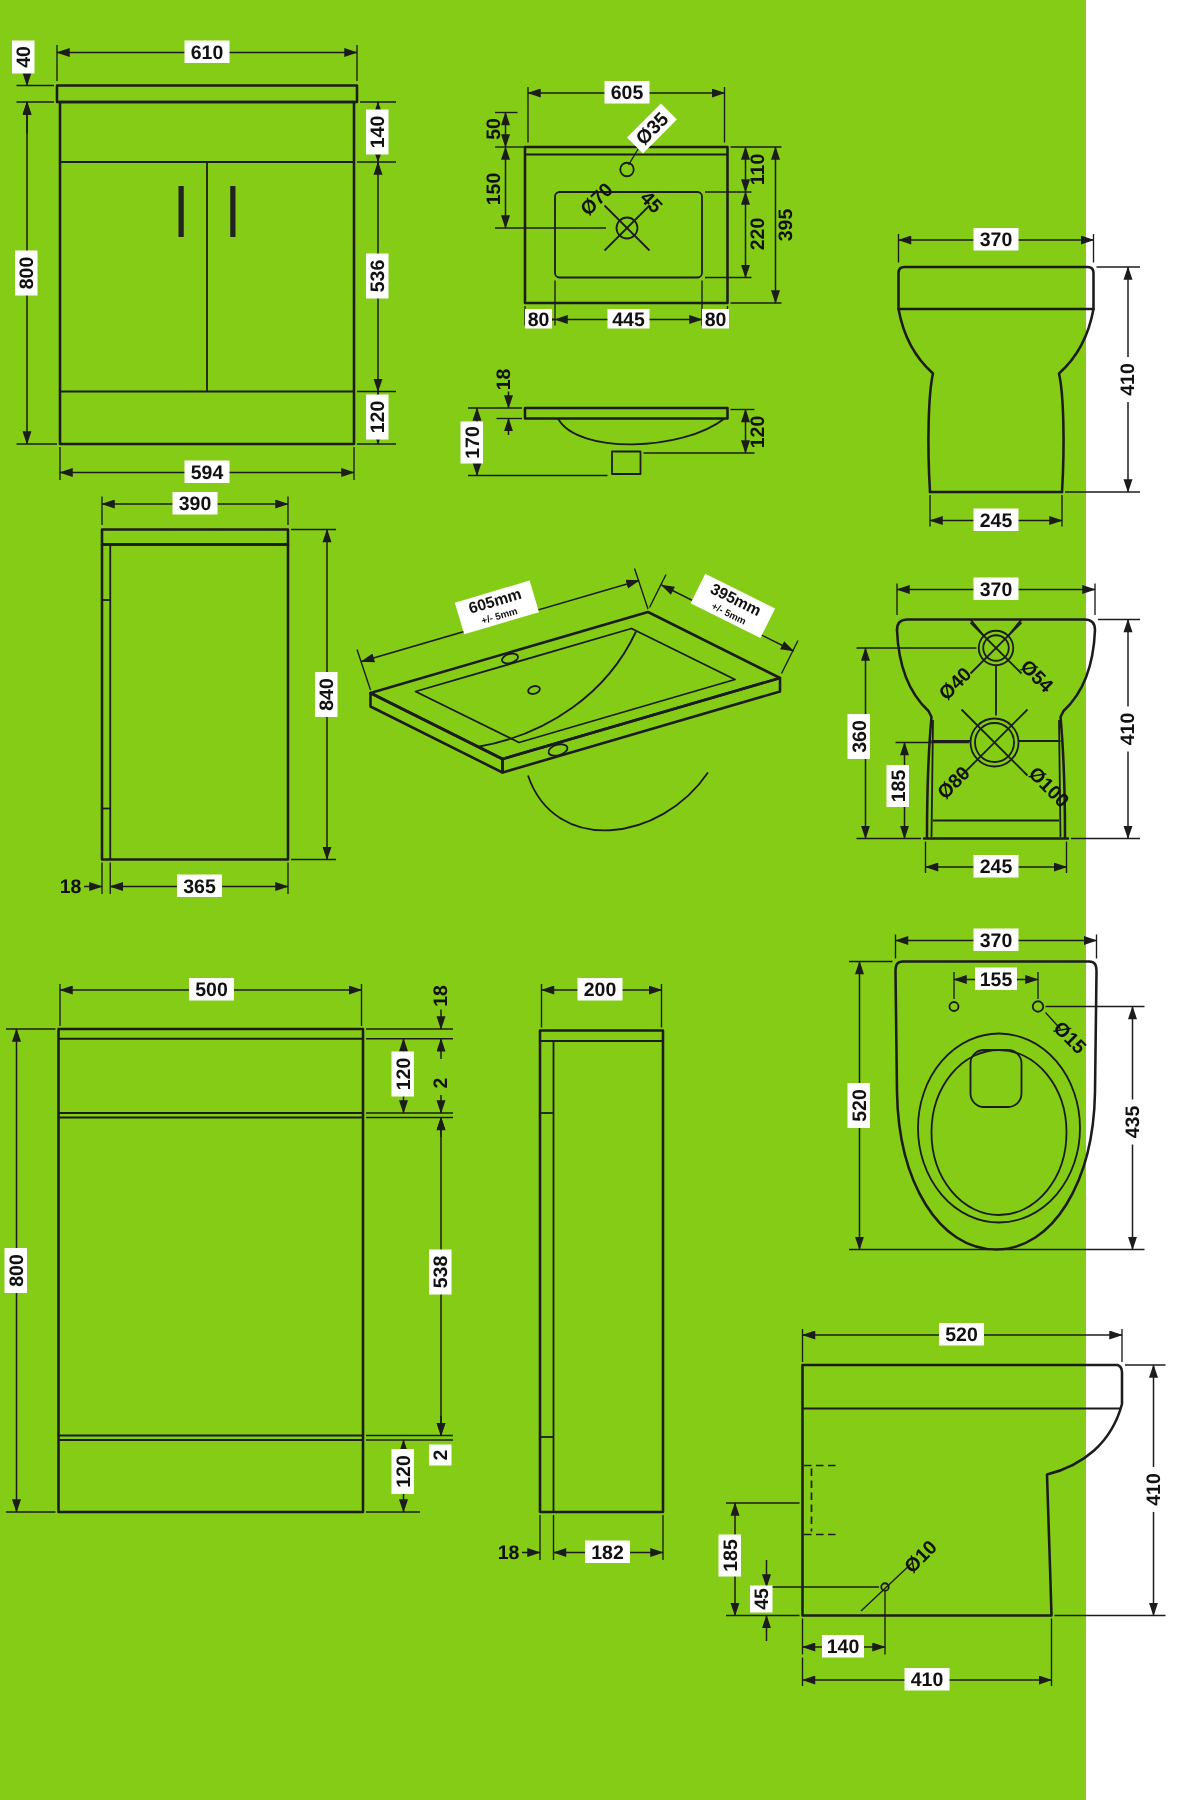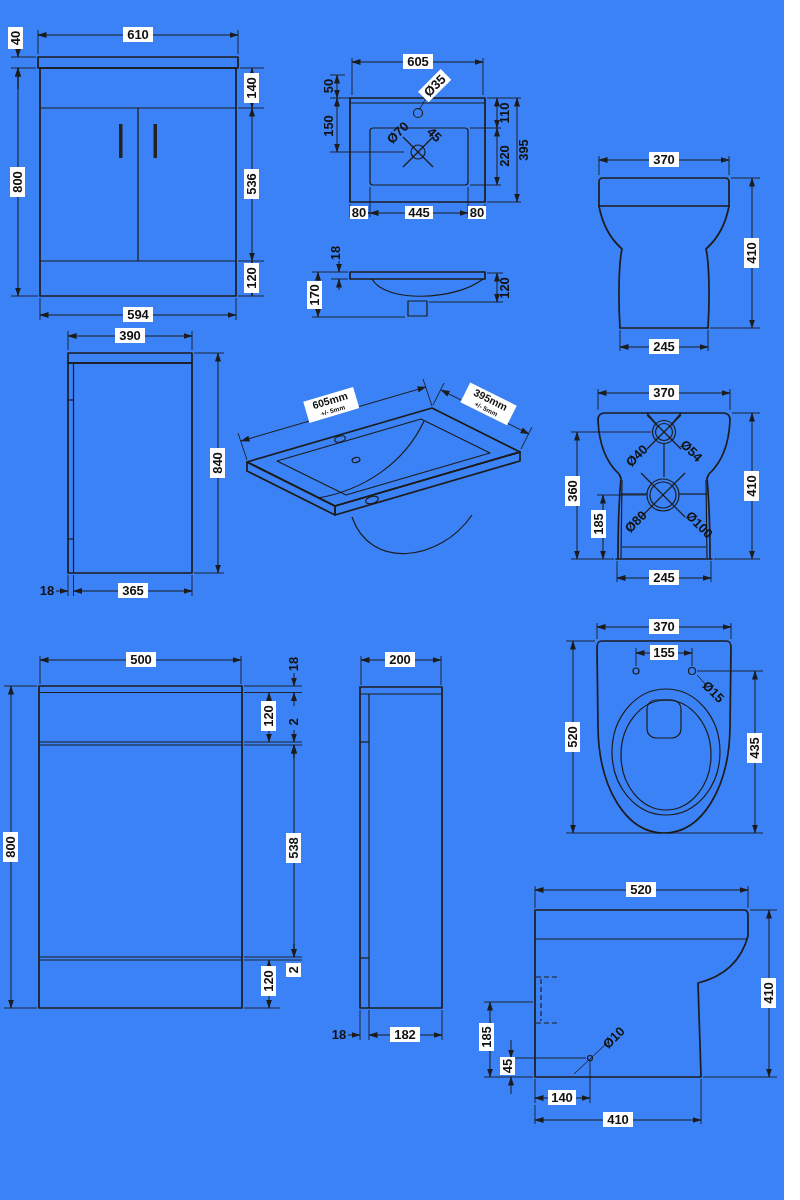--- a/index.html
+++ b/index.html
@@ -1,16 +1,16 @@
 <!DOCTYPE html>
 <html><head>
 <meta charset="utf-8">
 <style>
   html,body{margin:0;padding:0;background:#fff;}
-  .page{width:784px;height:1200px;background:#3b82f6;position:relative;font-family:"Liberation Sans",sans-serif;}
+  .page{width:724px;height:1200px;background:#84cc16;position:relative;font-family:"Liberation Sans",sans-serif;}
   svg{display:block}
   .g{fill:none;stroke:#1c1c1c;stroke-width:1.7;stroke-linejoin:round;stroke-linecap:round}
   .g2{fill:none;stroke:#1c1c1c;stroke-width:1.2;stroke-linejoin:round}
   .ext{stroke:#1c1c1c;stroke-width:0.9;fill:none}
   .dim{stroke:#1c1c1c;stroke-width:1;fill:none;marker-start:url(#as);marker-end:url(#ae)}
   .dime{stroke:#1c1c1c;stroke-width:1;fill:none;marker-end:url(#ae)}
   .dash{stroke:#1c1c1c;stroke-width:1.1;fill:none;stroke-dasharray:5 3}
   .lbl rect{fill:#ffffff}
   .lbl text{font:700 13px "Liberation Sans",sans-serif;fill:#111;text-anchor:middle}
   .lbl text.sm{font:700 10.5px "Liberation Sans",sans-serif}

